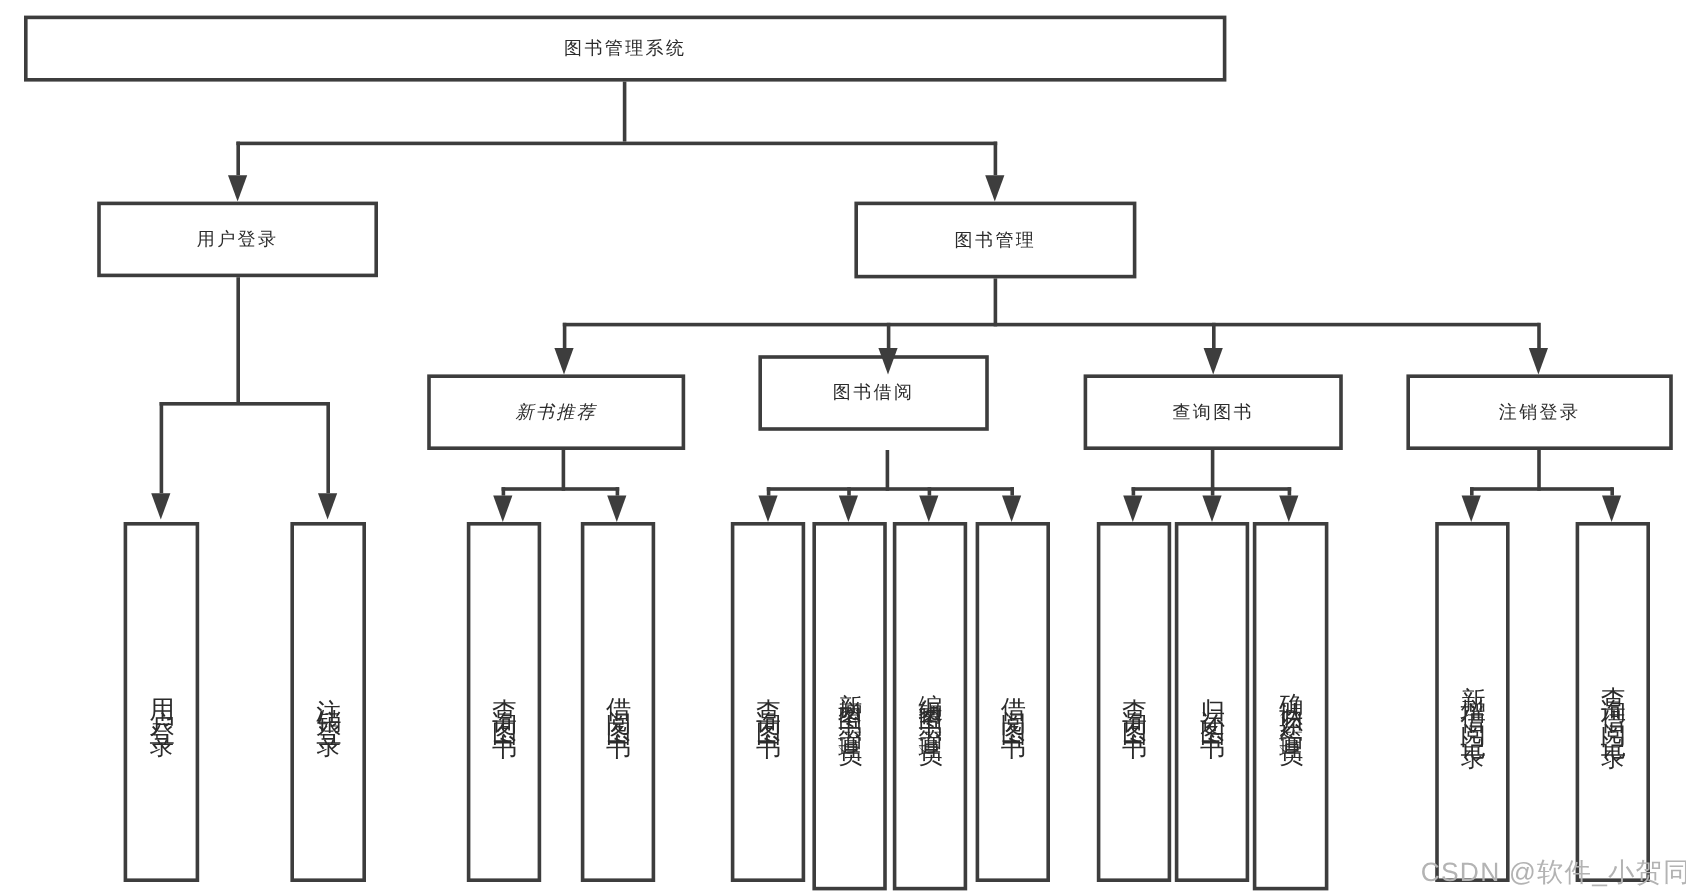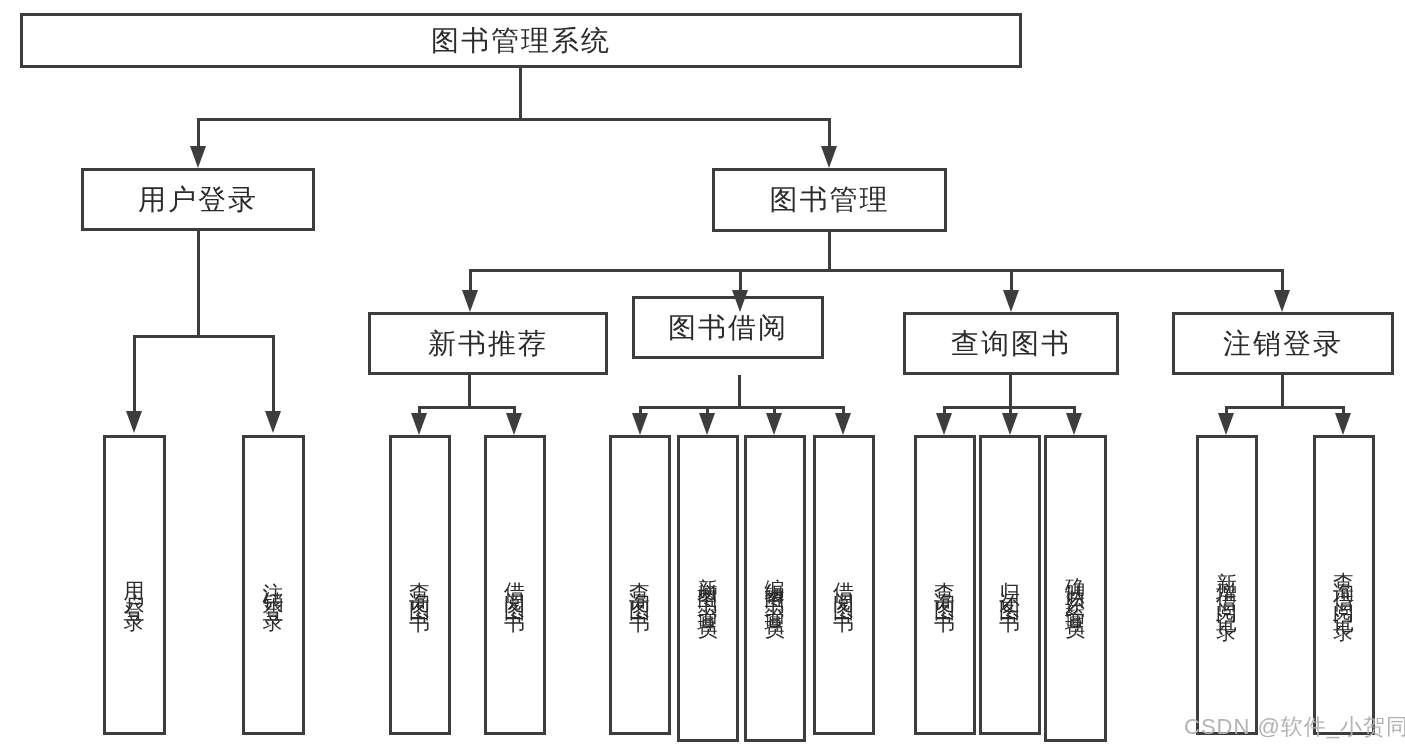--- a/index.html
+++ b/index.html
@@ -19,21 +19,21 @@
     position: absolute;
     box-sizing: border-box;
     background: #ffffff;
     border: 3px solid #3d3d3d;
     color: #2b2b2b;
     display: flex;
     align-items: center;
     justify-content: center;
   }
   .hbox {
-    font-size: 28px;
+    font-size: 15px;
     letter-spacing: 2px;
   }
   .vbox span {
     writing-mode: vertical-rl;
     text-orientation: mixed;
     font-size: 21px;
     letter-spacing: 10px;
     line-height: 1;
     white-space: nowrap;
   }
@@ -69,21 +69,21 @@
 <body>
 
 <div id="canvas">
 
   <div class="node hbox" style="left:20px; top:13px; width:1002px; height:55px;">图书管理系统</div>
 
   <div class="node hbox" style="left:81px; top:168px; width:234px; height:63px;">用户登录</div>
 
   <div class="node hbox" style="left:712px; top:168px; width:235px; height:64px;">图书管理</div>
 
-  <div class="node hbox" style="left:368px; top:312px; width:240px; height:63px;">新书推荐</div>
+  <div class="node hbox" style="left:356px; top:312px; width:215px; height:63px;font-style:italic;">新书推荐</div>
 
   <div class="node hbox" style="left:632px; top:296px; width:192px; height:63px;">图书借阅</div>
 
   <div class="node hbox" style="left:903px; top:312px; width:216px; height:63px;">查询图书</div>
 
   <div class="node hbox" style="left:1172px; top:312px; width:222px; height:63px;">注销登录</div>
 
   <div class="node vbox" style="left:103px; top:435px; width:63px; height:300px;">
     <span>用户登录</span>
   </div>

